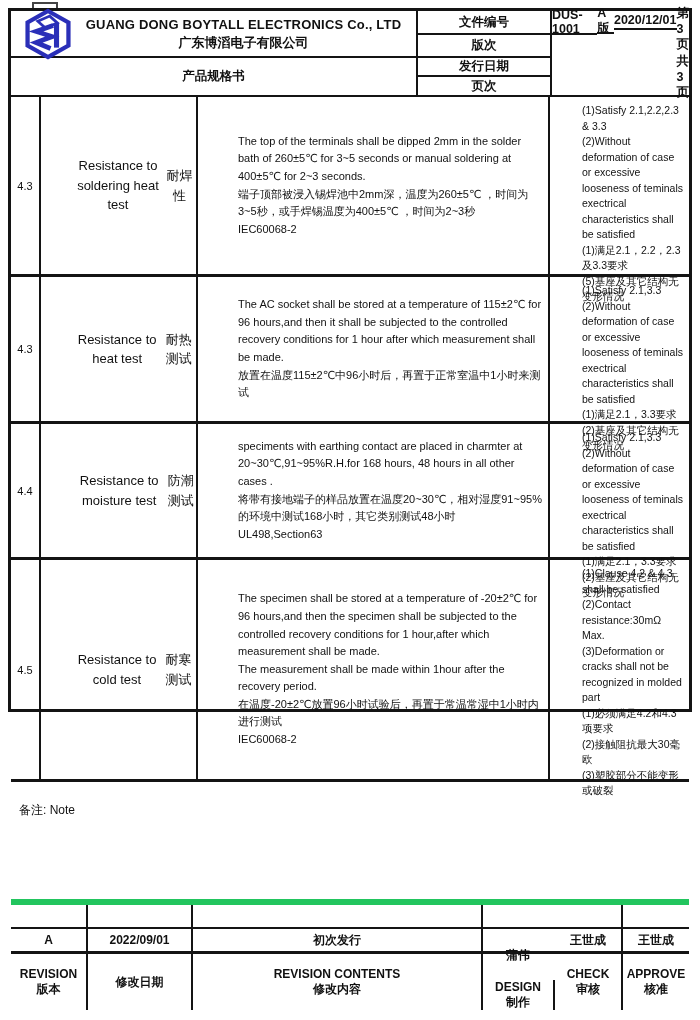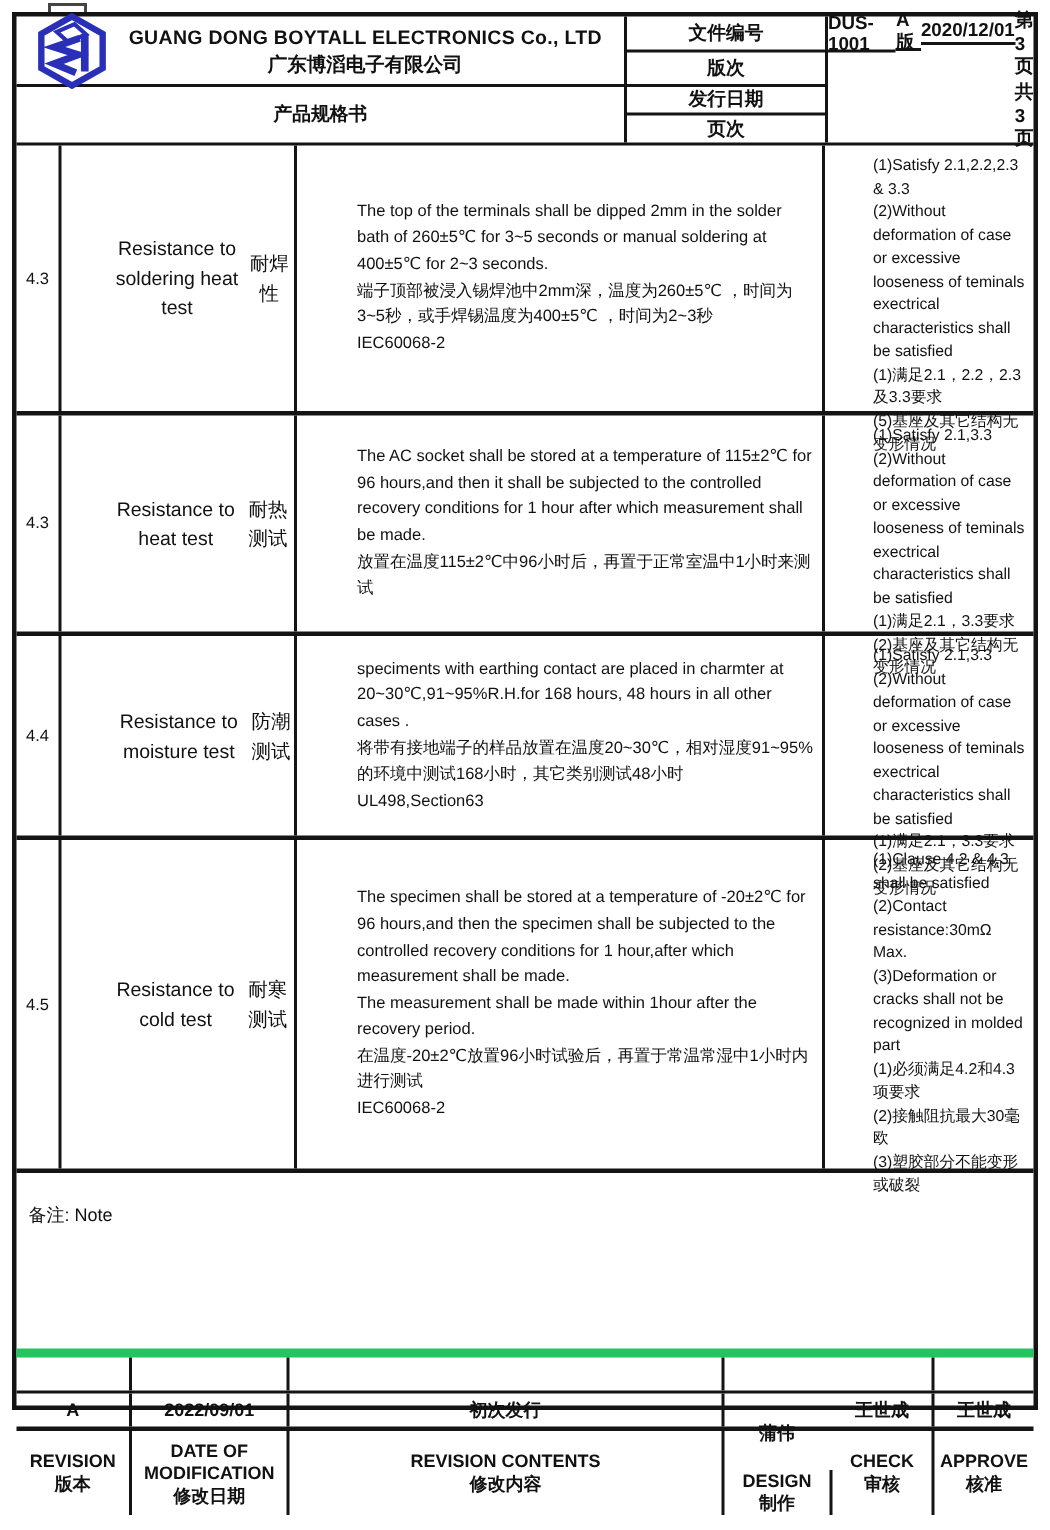--- a/index.html
+++ b/index.html
@@ -1,17 +1,17 @@
 <!DOCTYPE html>
 <html><head>
 <meta charset="utf-8">
 <style>
   html,body{margin:0;padding:0;background:#ffffff;}
   body{width:700px;height:1020px;position:relative;font-family:"Liberation Sans","DejaVu Sans",sans-serif;color:#111;}
-  .sheet{position:absolute;left:8px;top:8px;width:684px;height:932px;border:3px solid #141414;box-sizing:border-box;background:#fff;}
+  .sheet{position:absolute;left:8px;top:8px;width:684px;height:704px;border:3px solid #141414;box-sizing:border-box;background:#fff;}
   .tab{position:absolute;left:32px;top:2px;width:26px;height:10px;border:2px solid #444;border-bottom:none;background:#fff;box-sizing:border-box;}
 
   
   .header{display:flex;height:86px;border-bottom:2px solid #141414;box-sizing:border-box;}
   .h-left{width:407px;border-right:2px solid #141414;box-sizing:border-box;display:flex;flex-direction:column;}
   .h-company{height:47px;border-bottom:2px solid #141414;box-sizing:border-box;display:flex;align-items:center;padding-left:14px;}
   .h-company .names{flex:1;text-align:center;line-height:1.35;}
   .company-en{font-size:13px;font-weight:bold;letter-spacing:.2px;}
   .company-cn{font-size:13px;font-weight:bold;}
   .h-title{flex:1;display:flex;flex-direction:column;justify-content:center;text-align:center;line-height:1.4;}
@@ -177,21 +177,20 @@
       <div class="fc fc4">蒲伟</div>
       <div class="fc fc5">王世成</div>
       <div class="fc fc6">王世成</div>
     </div>
     <div class="frow f-head">
       <div class="fc fc1">
         <div>REVISION</div>
         <div>版本</div>
       </div>
       <div class="fc fc2">
-        <div>DATE OF MODIFICATION</div>
         <div>修改日期</div>
       </div>
       <div class="fc fc3">
         <div>REVISION CONTENTS</div>
         <div>修改内容</div>
       </div>
       <div class="fc fc4">
         <div>DESIGN</div>
         <div>制作</div>
       </div>

